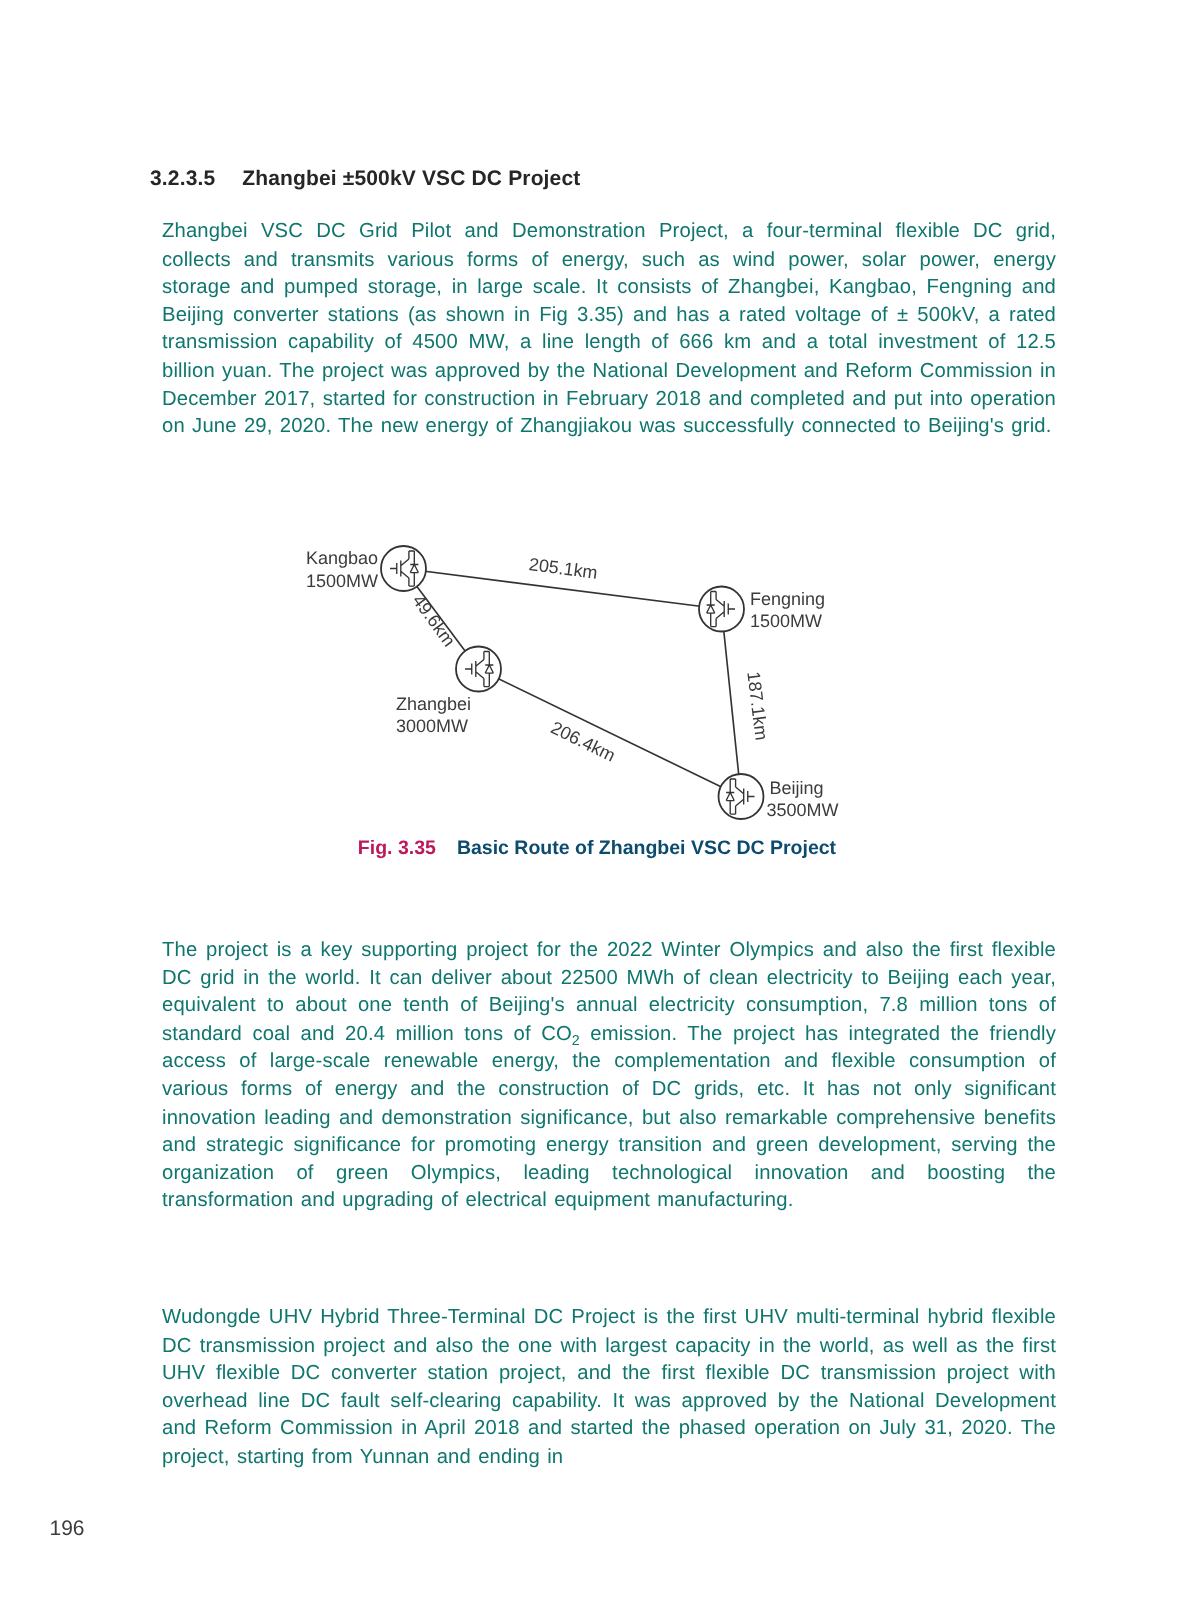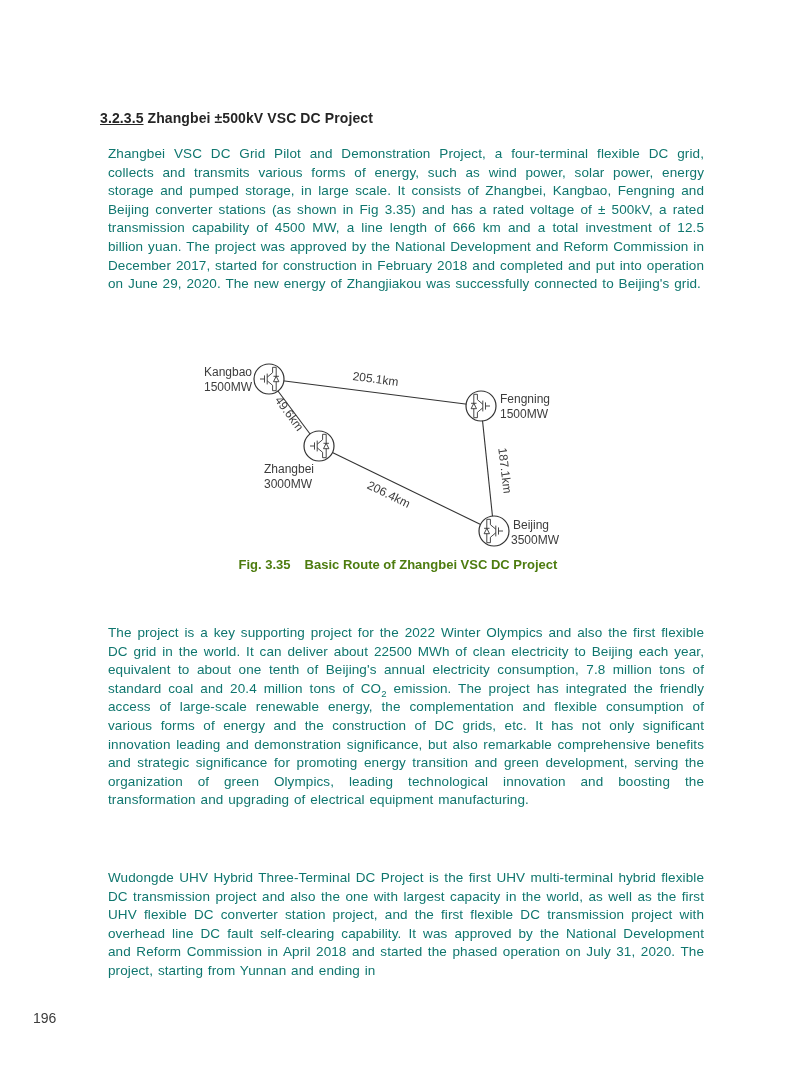--- a/index.html
+++ b/index.html
@@ -2,21 +2,21 @@
 <html><head>
 <meta charset="utf-8">
 <style>
   html, body { margin: 0; padding: 0; background: #ffffff; }
   body { width: 793px; height: 1077px; position: relative; overflow: hidden;
          font-family: "Liberation Sans", sans-serif; }
   .page { position: absolute; inset: 0; background: #ffffff; }
 
   .heading { position: absolute; left: 100px; width: 596px;
              font-size: 14px; font-weight: bold; color: #262626; letter-spacing: 0.1px; }
-  .heading .h-num { margin-right: 4px; text-decoration: underline; }
+  .heading .h-num { margin-right: 18px; }
 
   .para { position: absolute; left: 108px; width: 596px;
           font-size: 13.5px; line-height: 18.6px; color: #0f766e;
           text-align: justify; word-spacing: 1px; letter-spacing: 0.1px; }
   .para sub { font-size: 9.5px; line-height: 0; }
 
   #h1 { top: 110px; }
   #p1 { top: 145px; }
   #fig-svg { position: absolute; left: 190px; top: 350px; }
   #caption { position: absolute; left: 100px; top: 557px; width: 596px;
@@ -83,21 +83,21 @@
     <text class="net-label" x="323" y="179">Beijing</text>
     <text class="net-label" x="321" y="194">3500MW</text>
 
     <text class="dist-label" text-anchor="middle" transform="translate(185,33) rotate(7.5)">205.1km</text>
     <text class="dist-label" text-anchor="middle" transform="translate(96,66) rotate(54)">49.6km</text>
     <text class="dist-label" text-anchor="middle" transform="translate(311,121) rotate(83)">187.1km</text>
     <text class="dist-label" text-anchor="middle" transform="translate(197,148) rotate(26)">206.4km</text>
   </svg>
 
   <div id="caption">
-    <span class="cap-label" style="color: #4d7c0f;">Fig. 3.35</span><span style="color: #4d7c0f;">Basic Route of Zhangbei VSC DC Project</span>
+    <span class="cap-label" style="color: #be185d;">Fig. 3.35</span><span style="color: #0c4a6e;">Basic Route of Zhangbei VSC DC Project</span>
   </div>
 
   <div class="para" id="p2"><span>The project is a key supporting project for the 2022 Winter Olympics and also the first flexible DC grid in the world. It can deliver about 22500 MWh of clean electricity to Beijing each year, equivalent to about one tenth of Beijing's annual electricity consumption, 7.8 million tons of standard coal and 20.4 million tons of CO</span><sub>2</sub><span> emission. The project has integrated the friendly access of large-scale renewable energy, the complementation and flexible consumption of various forms of energy and the construction of DC grids, etc. It has not only significant innovation leading and demonstration significance, but also remarkable comprehensive benefits and strategic significance for promoting energy transition and green development, serving the organization of green Olympics, leading technological innovation and boosting the transformation and upgrading of electrical equipment manufacturing.</span></div>
 
 
   <div class="para" id="p3">Wudongde UHV Hybrid Three-Terminal DC Project is the first UHV multi-terminal hybrid flexible DC transmission project and also the one with largest capacity in the world, as well as the first UHV flexible DC converter station project, and the first flexible DC transmission project with overhead line DC fault self-clearing capability. It was approved by the National Development and Reform Commission in April 2018 and started the phased operation on July 31, 2020. The project, starting from Yunnan and ending in</div>
 
   <div id="page-num">196</div>
 </div>
 

